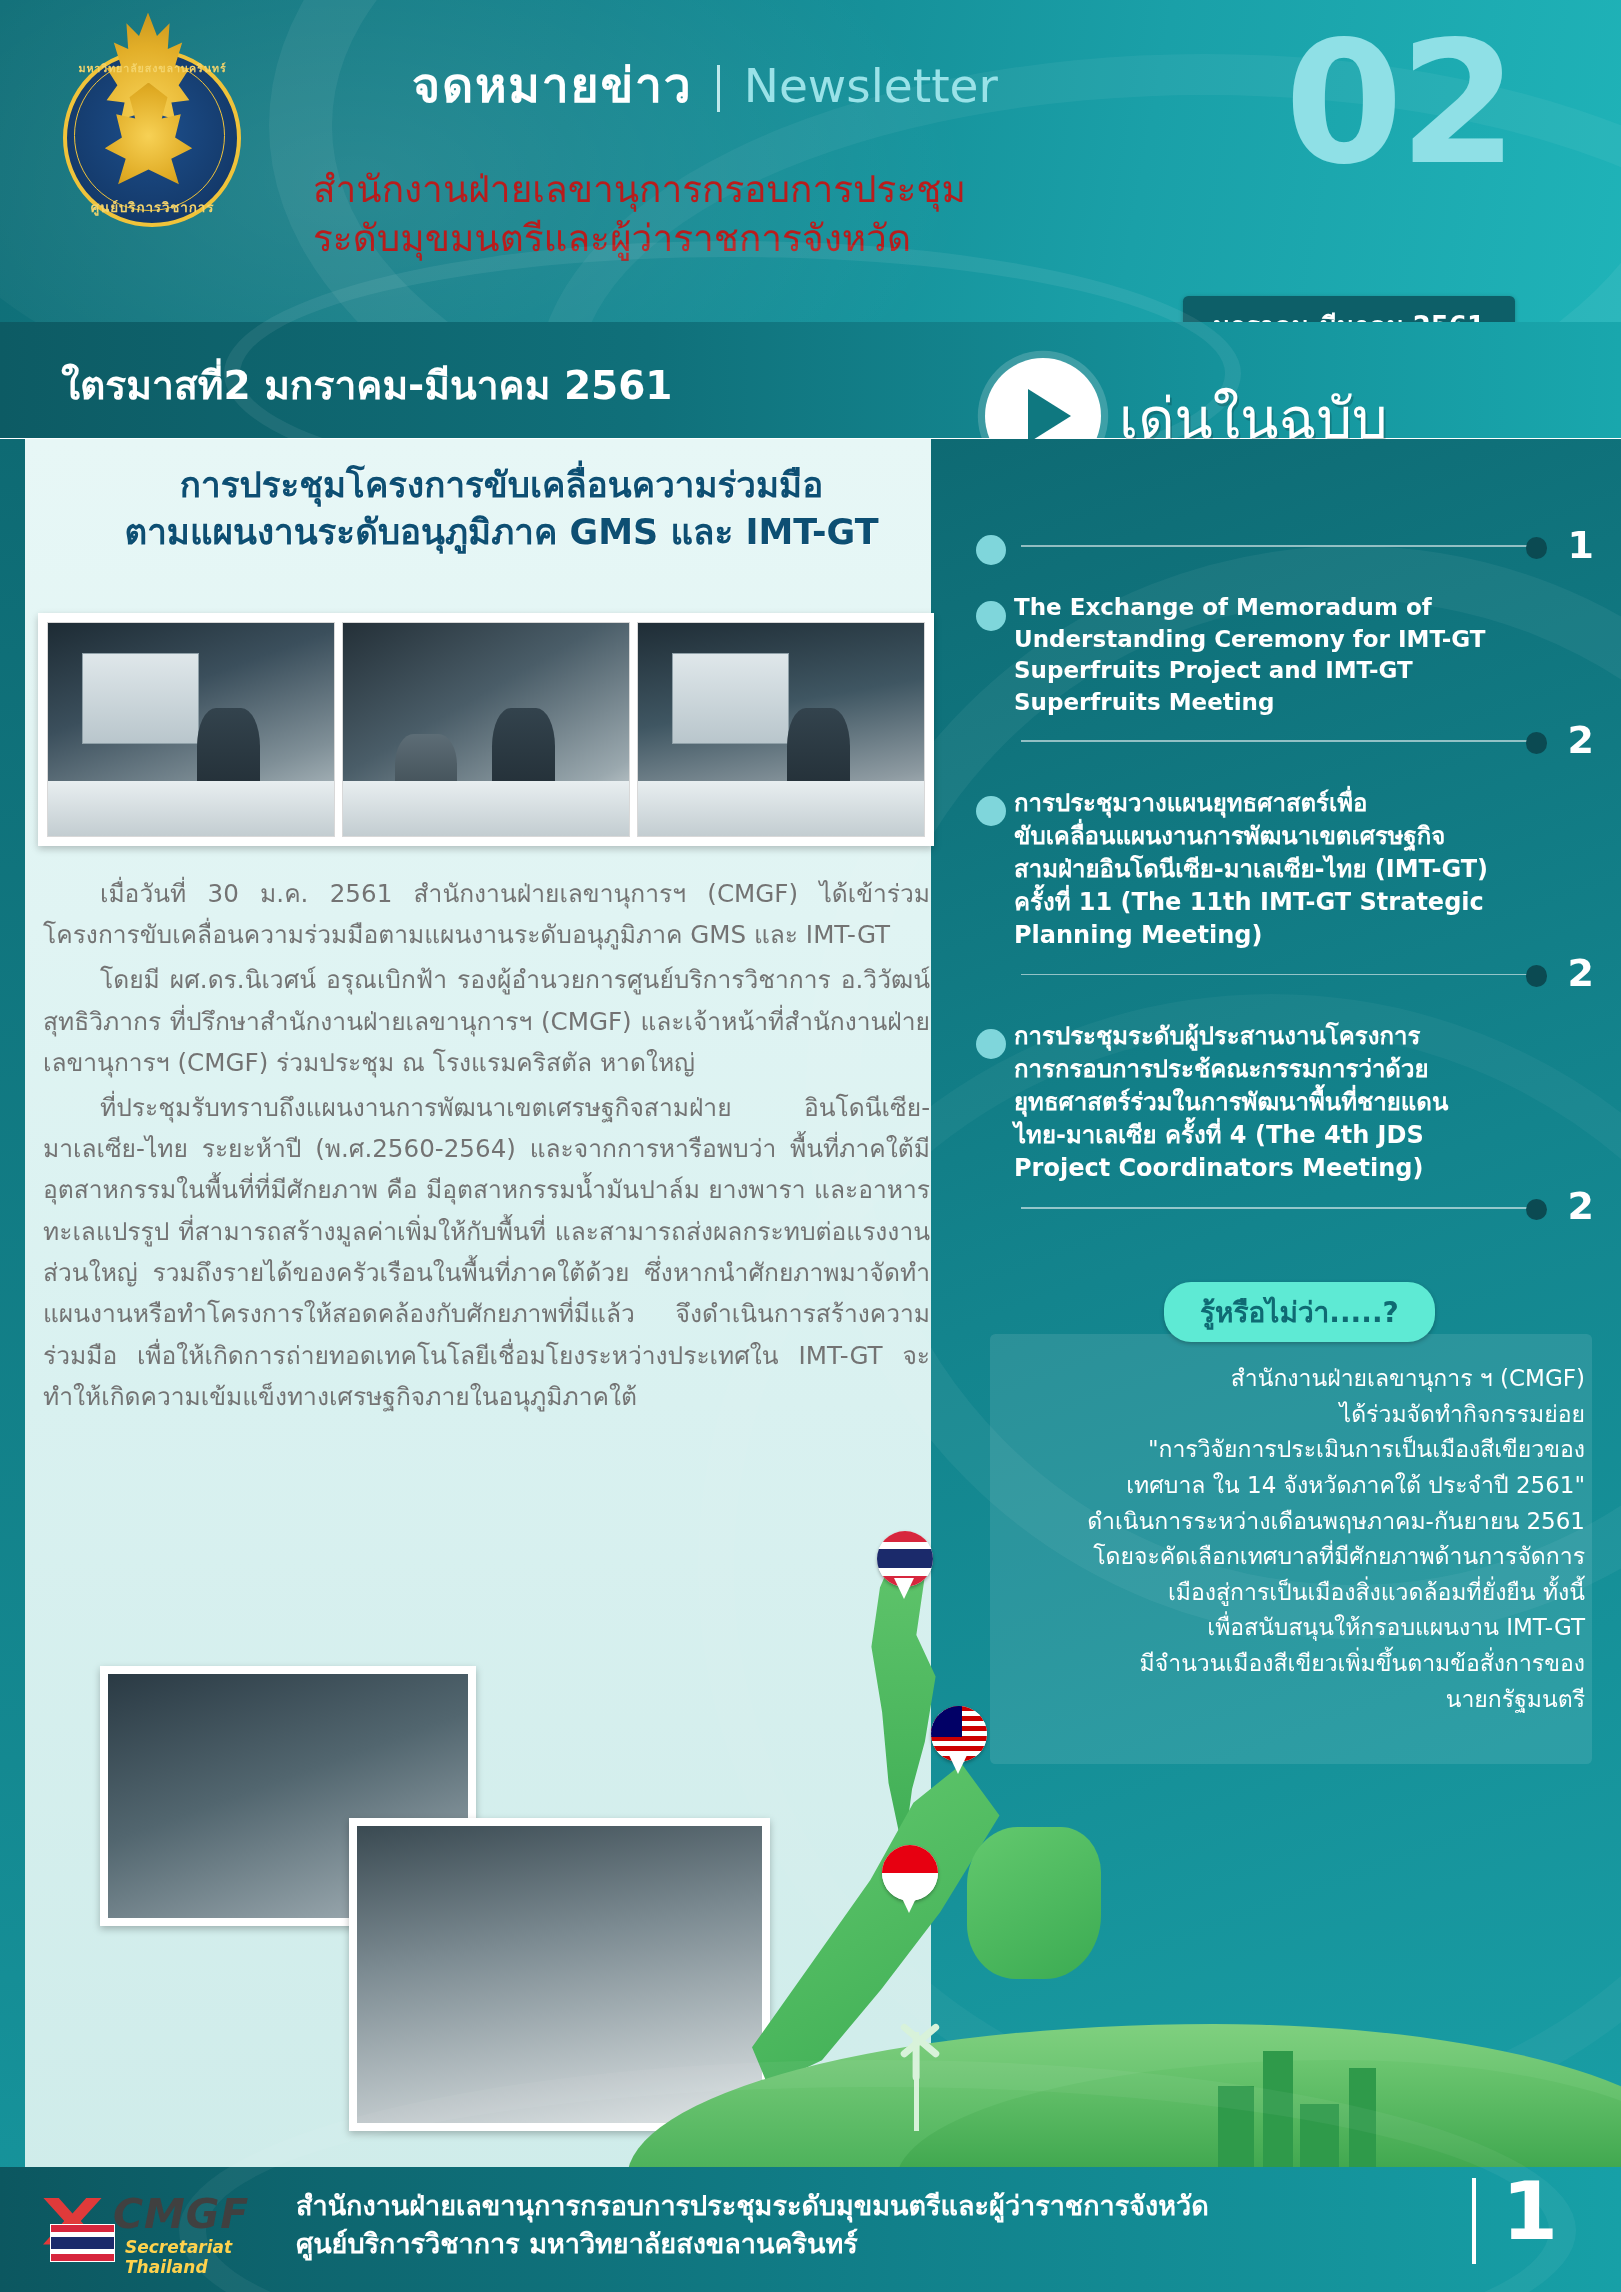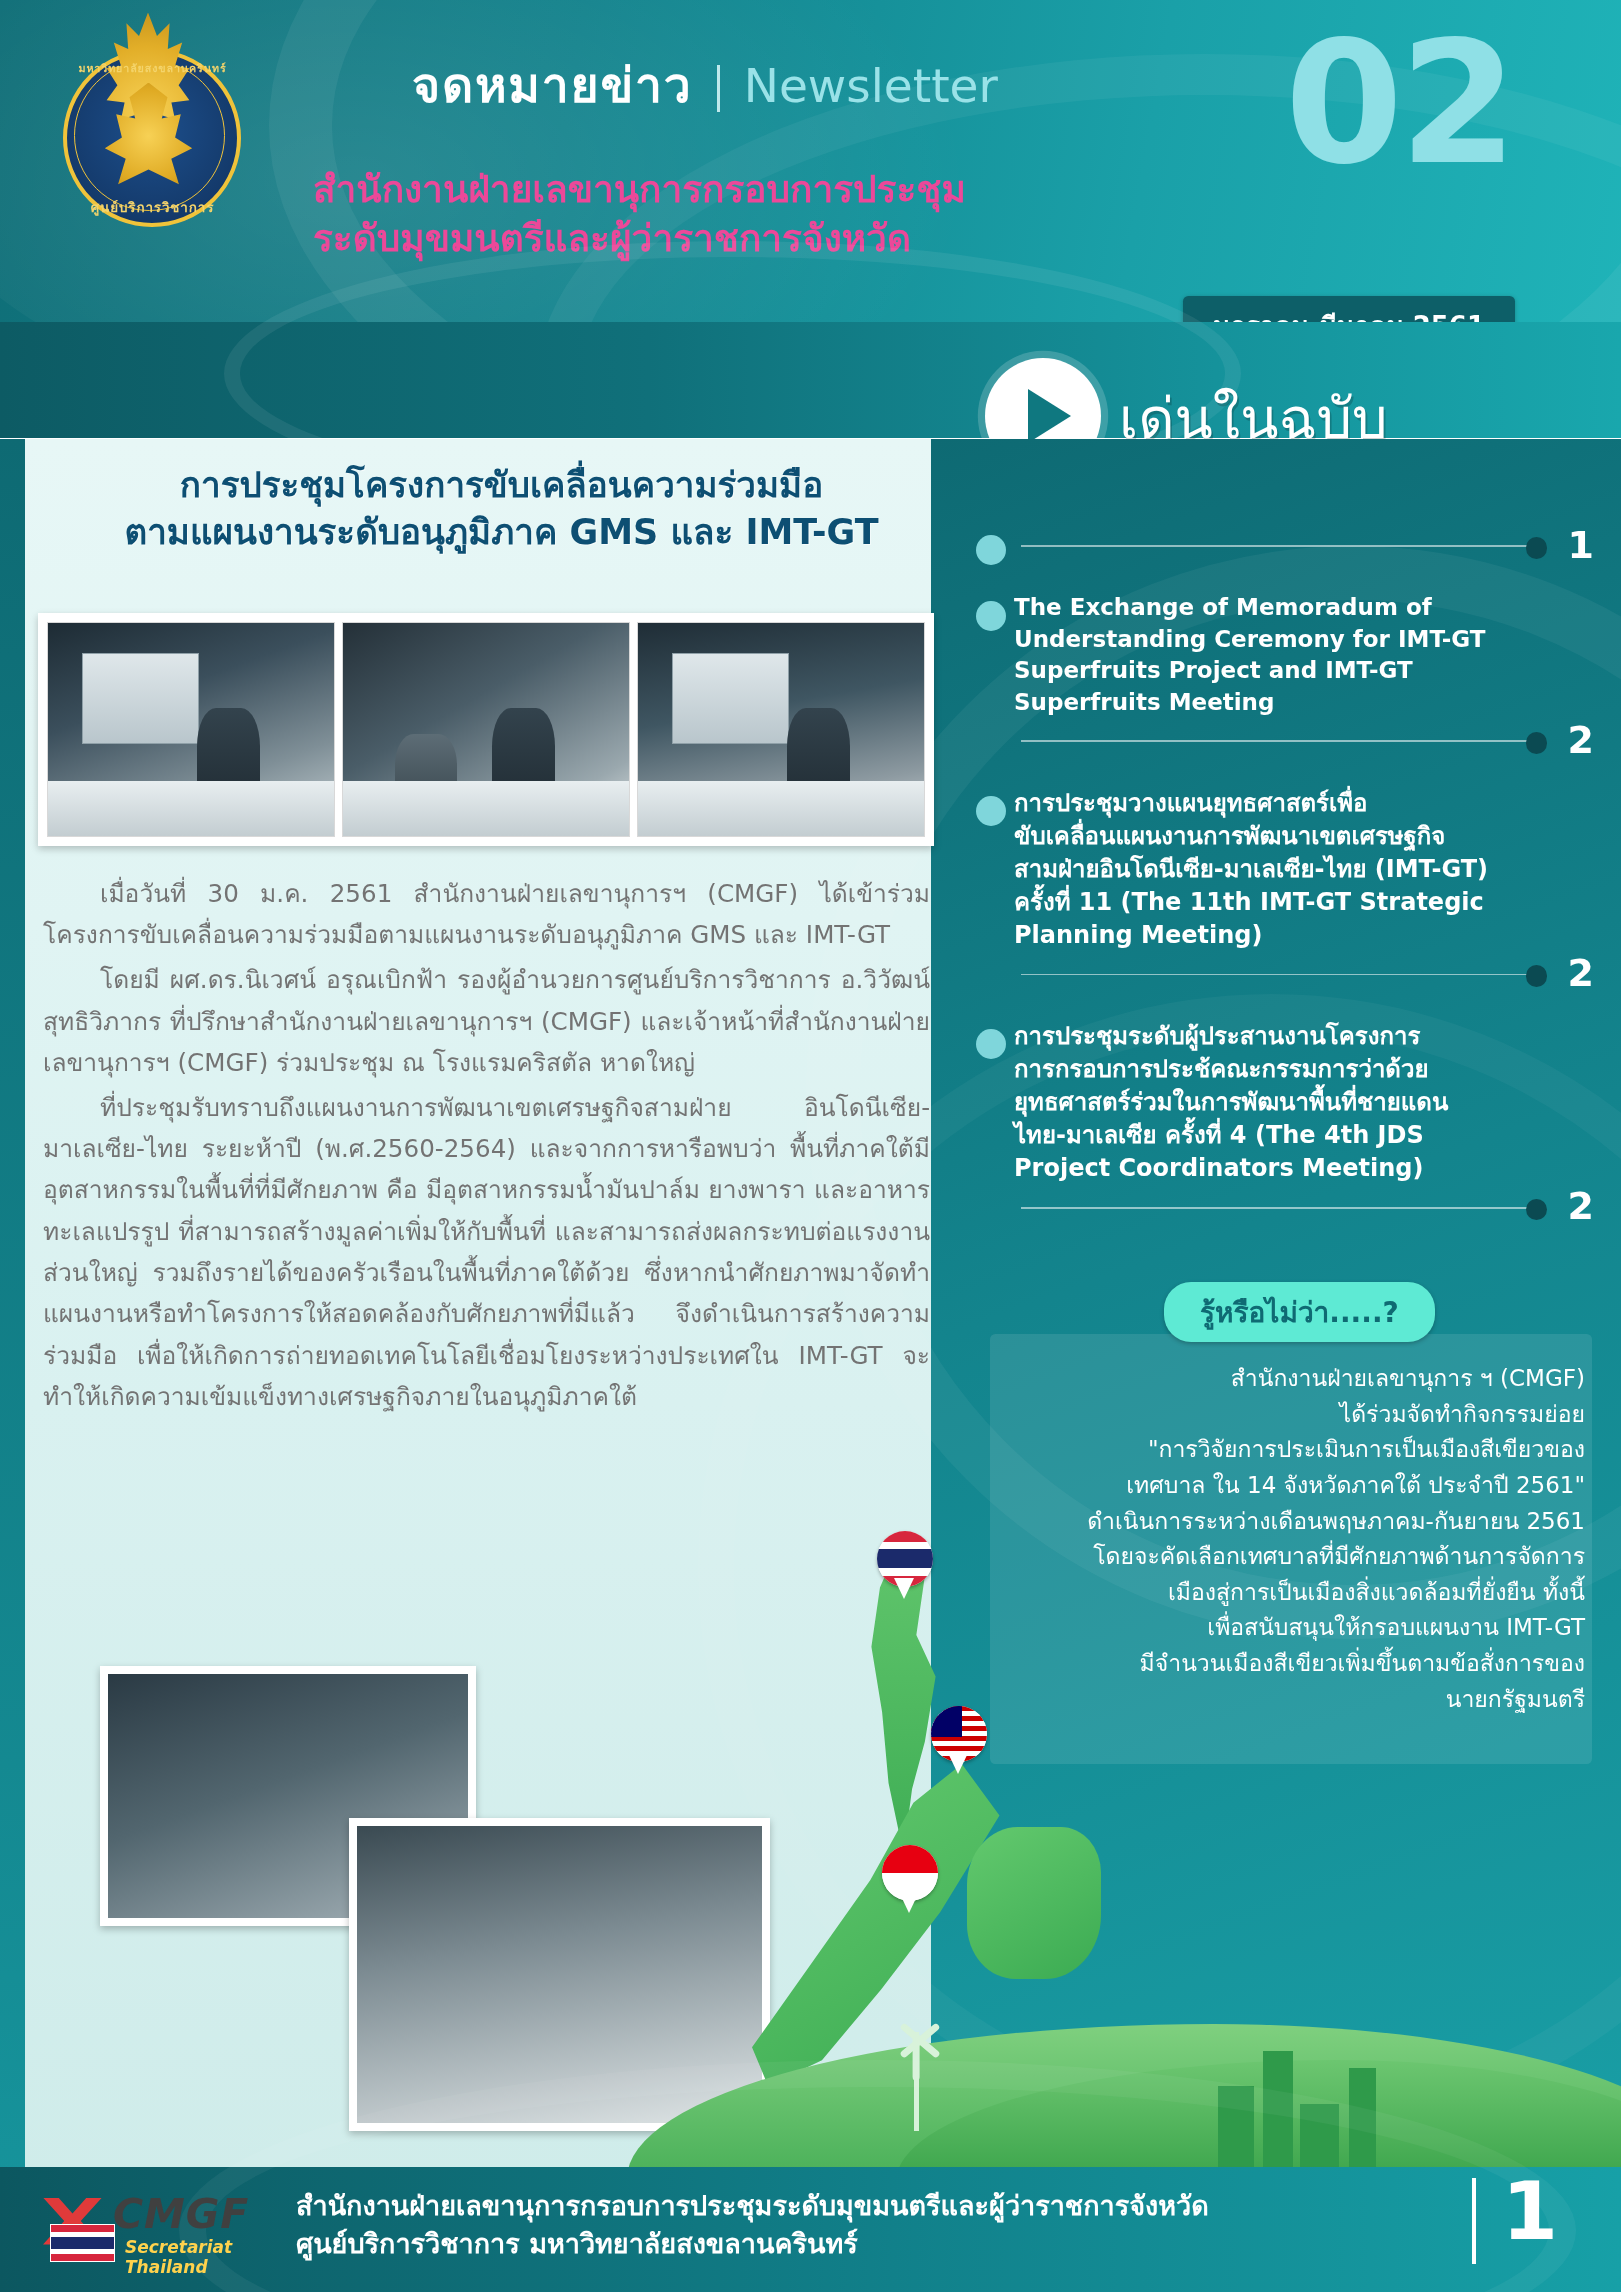--- a/index.html
+++ b/index.html
@@ -69,21 +69,21 @@
     font-size:48px;color:#ffffff;font-weight:bold;letter-spacing:1.8px;display:inline-block;vertical-align:middle;
   }
   .nl-title .divider{
     display:inline-block;width:2.7px;height:47px;background:#bfe9ec;margin:0 19.7px -7.2px 19.7px;vertical-align:middle;
   }
   .nl-title .eng{
     font-size:47px;color:#9ae2e8;font-weight:normal;display:inline-block;vertical-align:middle;
   }
   .office{
     position:absolute;left:313px;top:166px;width:896px;
-    color:#ec4899;font-size:37px;font-weight:bold;line-height:1.32;
+    color:#b91c1c;font-size:37px;font-weight:normal;line-height:1.32;
   }
   .issue-no{
     position:absolute;right:107px;top:18px;
     font-size:170px;line-height:1;color:#8fe0e6;font-weight:bold;letter-spacing:-3.6px;
   }
   .issue-date{
     position:absolute;right:106px;top:296px;
     background:#0d5f68;color:#ffffff;font-size:26px;font-weight:bold;
     padding:9px 30px;border-radius:5.4px;
     box-shadow:0 1.8px 4.5px rgba(0,0,0,0.25);
@@ -356,20 +356,21 @@
     <div>สำนักงานฝ่ายเลขานุการกรอบการประชุม</div>
     <div>ระดับมุขมนตรีและผู้ว่าราชการจังหวัด</div>
   </div>
 
   <div class="issue-no">02</div>
   <div class="issue-date">มกราคม-มีนาคม 2561</div>
 
   <div class="band">
     <div class="ripple"></div>
   </div>
+  <div class="quarter">ใตรมาสที่2 มกราคม-มีนาคม 2561</div>
   <div class="hl-circle">
     <div class="tri"></div>
   </div>
   <div class="hl-text">เด่นในฉบับ</div>
 
   <div class="body-bg"></div>
   <div class="left-dark-edge"></div>
   <div class="right-panel">
     <div class="rp-swoosh"></div>
     <div class="rp-swoosh2"></div>

